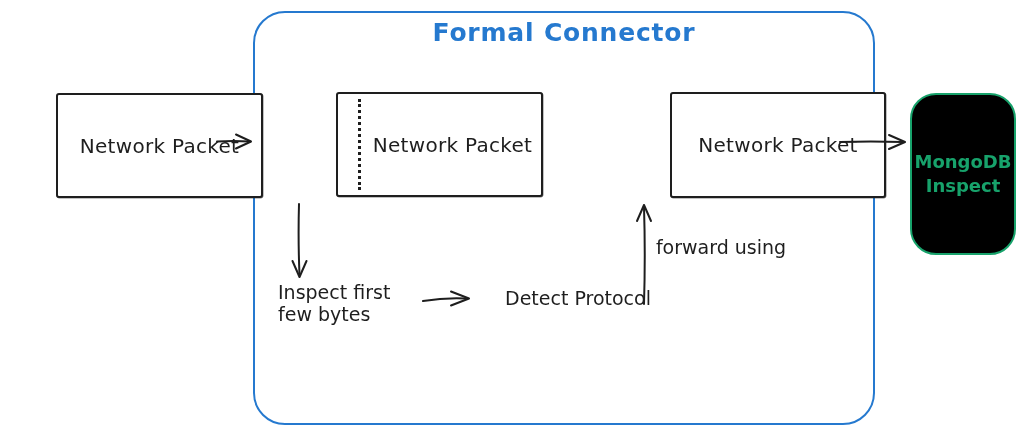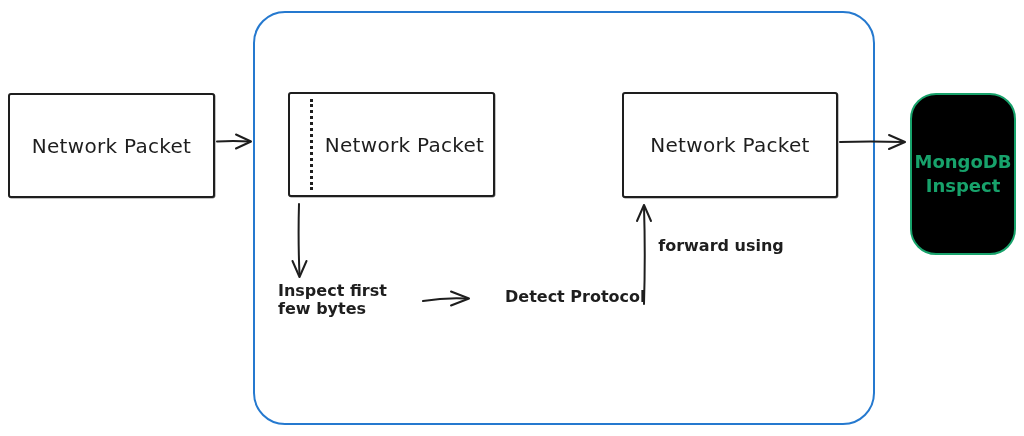--- a/index.html
+++ b/index.html
@@ -25,20 +25,21 @@
   
   .node-box {
     position: absolute;
     border: 2px solid var(--stroke);
     border-radius: 3px;
     background: #ffffff;
     display: flex;
     align-items: center;
     justify-content: center;
     box-shadow: 0.5px 0.5px 0 0 rgba(30,30,30,0.55);
+    margin-left: 48px;
   }
   .node-label {
     font-size: 20px;
     font-weight: 500;
     letter-spacing: 0.3px;
     color: var(--stroke);
     white-space: nowrap;
   }
   .box-source  { left: 8px;   top: 93px; width: 207px; height: 105px; }
   .box-inspect { left: 288px; top: 92px; width: 207px; height: 105px; padding-left: 26px; }
@@ -93,22 +94,22 @@
   .mongo-label {
     font-size: 18px;
     font-weight: 700;
     line-height: 1.35;
     color: var(--accent-green);
     white-space: nowrap;
   }
   
   .annotation {
     position: absolute;
-    font-size: 16px;
-    font-weight: 700;
+    font-size: 19px;
+    font-weight: 400;
     line-height: 1.15;
     color: var(--stroke);
     white-space: nowrap;
   }
   .ann-inspect { left: 278px; top: 282px; width: 132px; text-align: left; }
   .ann-detect  { left: 477px; top: 288px; margin-left: 28px; }
   .ann-forward { left: 650px; top: 237px; width: 142px; text-align: center; }
   
   .arrow-layer {
     position: absolute;
@@ -124,20 +125,21 @@
     stroke-linecap: round;
     stroke-linejoin: round;
   }
 </style>
 </head>
 <body>
 
 <div class="canvas">
 
   <div class="connector-frame"></div>
+  <div class="connector-title">Formal Connector</div>
 
   <div class="node-box box-source">
     <span class="node-label">Network Packet</span>
   </div>
 
   <div class="node-box box-inspect">
     <span class="dotted-divider"></span>
     <span class="node-label">Network Packet</span>
   </div>
 

